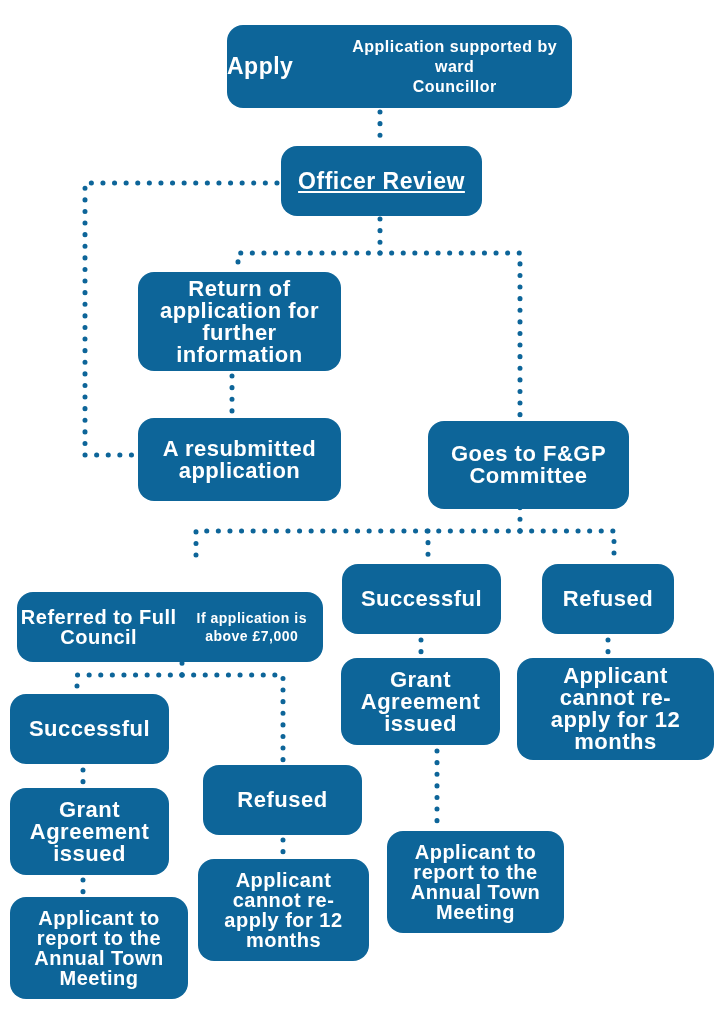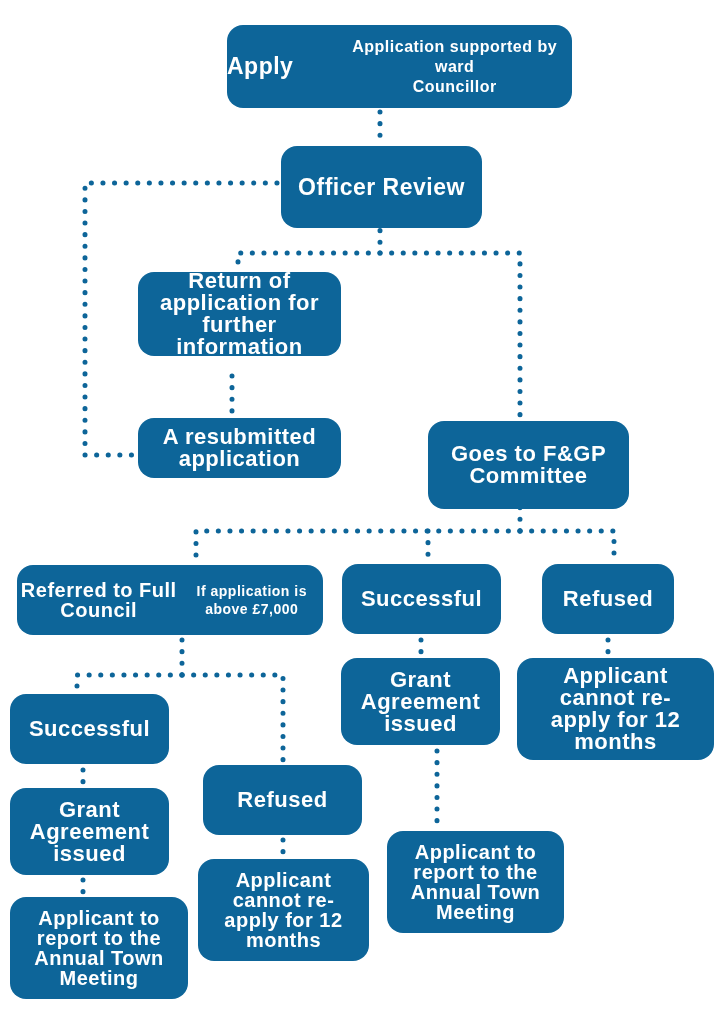--- a/index.html
+++ b/index.html
@@ -10,25 +10,25 @@
            display: flex; flex-direction: row; align-items: center; justify-content: center;
            text-align: center; box-sizing: border-box; border-radius: 16px; }
     .box .t { display: block; white-space: pre-line; letter-spacing: 0.5px; }
     .fs24 { font-size: 23px; line-height: 23px; }
     .fs22 { font-size: 22px; line-height: 22px; }
     .fs20 { font-size: 20px; line-height: 20px; }
     .sub16 { font-size: 16px; line-height: 20px; margin-left: 44px; }
     .sub14 { font-size: 14px; line-height: 18px; }
 
     #b-apply     { left: 227px; top: 25px;  width: 345px; height: 83px; }
-    #b-officer   { left: 281px; top: 146px; width: 201px; height: 82px; }
-    #b-return    { left: 138px; top: 272px; width: 203px; height: 84px; }
-    #b-resub     { left: 138px; top: 418px; width: 203px; height: 60px; }
+    #b-officer   { left: 281px; top: 146px; width: 201px; height: 70px; text-decoration: underline; }
+    #b-return    { left: 138px; top: 272px; width: 203px; height: 99px; }
+    #b-resub     { left: 138px; top: 418px; width: 203px; height: 83px; }
     #b-fgp       { left: 428px; top: 421px; width: 201px; height: 88px; }
-    #b-referred  { left: 17px;  top: 565px; width: 306px; height: 70px; }
+    #b-referred  { left: 17px;  top: 592px; width: 306px; height: 70px; }
     #b-succ2     { left: 342px; top: 564px; width: 159px; height: 70px; }
     #b-ref2      { left: 542px; top: 564px; width: 132px; height: 70px; }
     #b-grant2    { left: 341px; top: 658px; width: 159px; height: 87px; }
     #b-cant2     { left: 517px; top: 658px; width: 197px; height: 102px; }
     #b-succ1     { left: 10px;  top: 694px; width: 159px; height: 70px; }
     #b-grant1    { left: 10px;  top: 788px; width: 159px; height: 87px; }
     #b-ref1      { left: 203px; top: 765px; width: 159px; height: 70px; }
     #b-cant1     { left: 198px; top: 859px; width: 171px; height: 102px; }
     #b-report1   { left: 10px;  top: 897px; width: 178px; height: 102px; }
     #b-report2   { left: 387px; top: 831px; width: 177px; height: 102px; }

